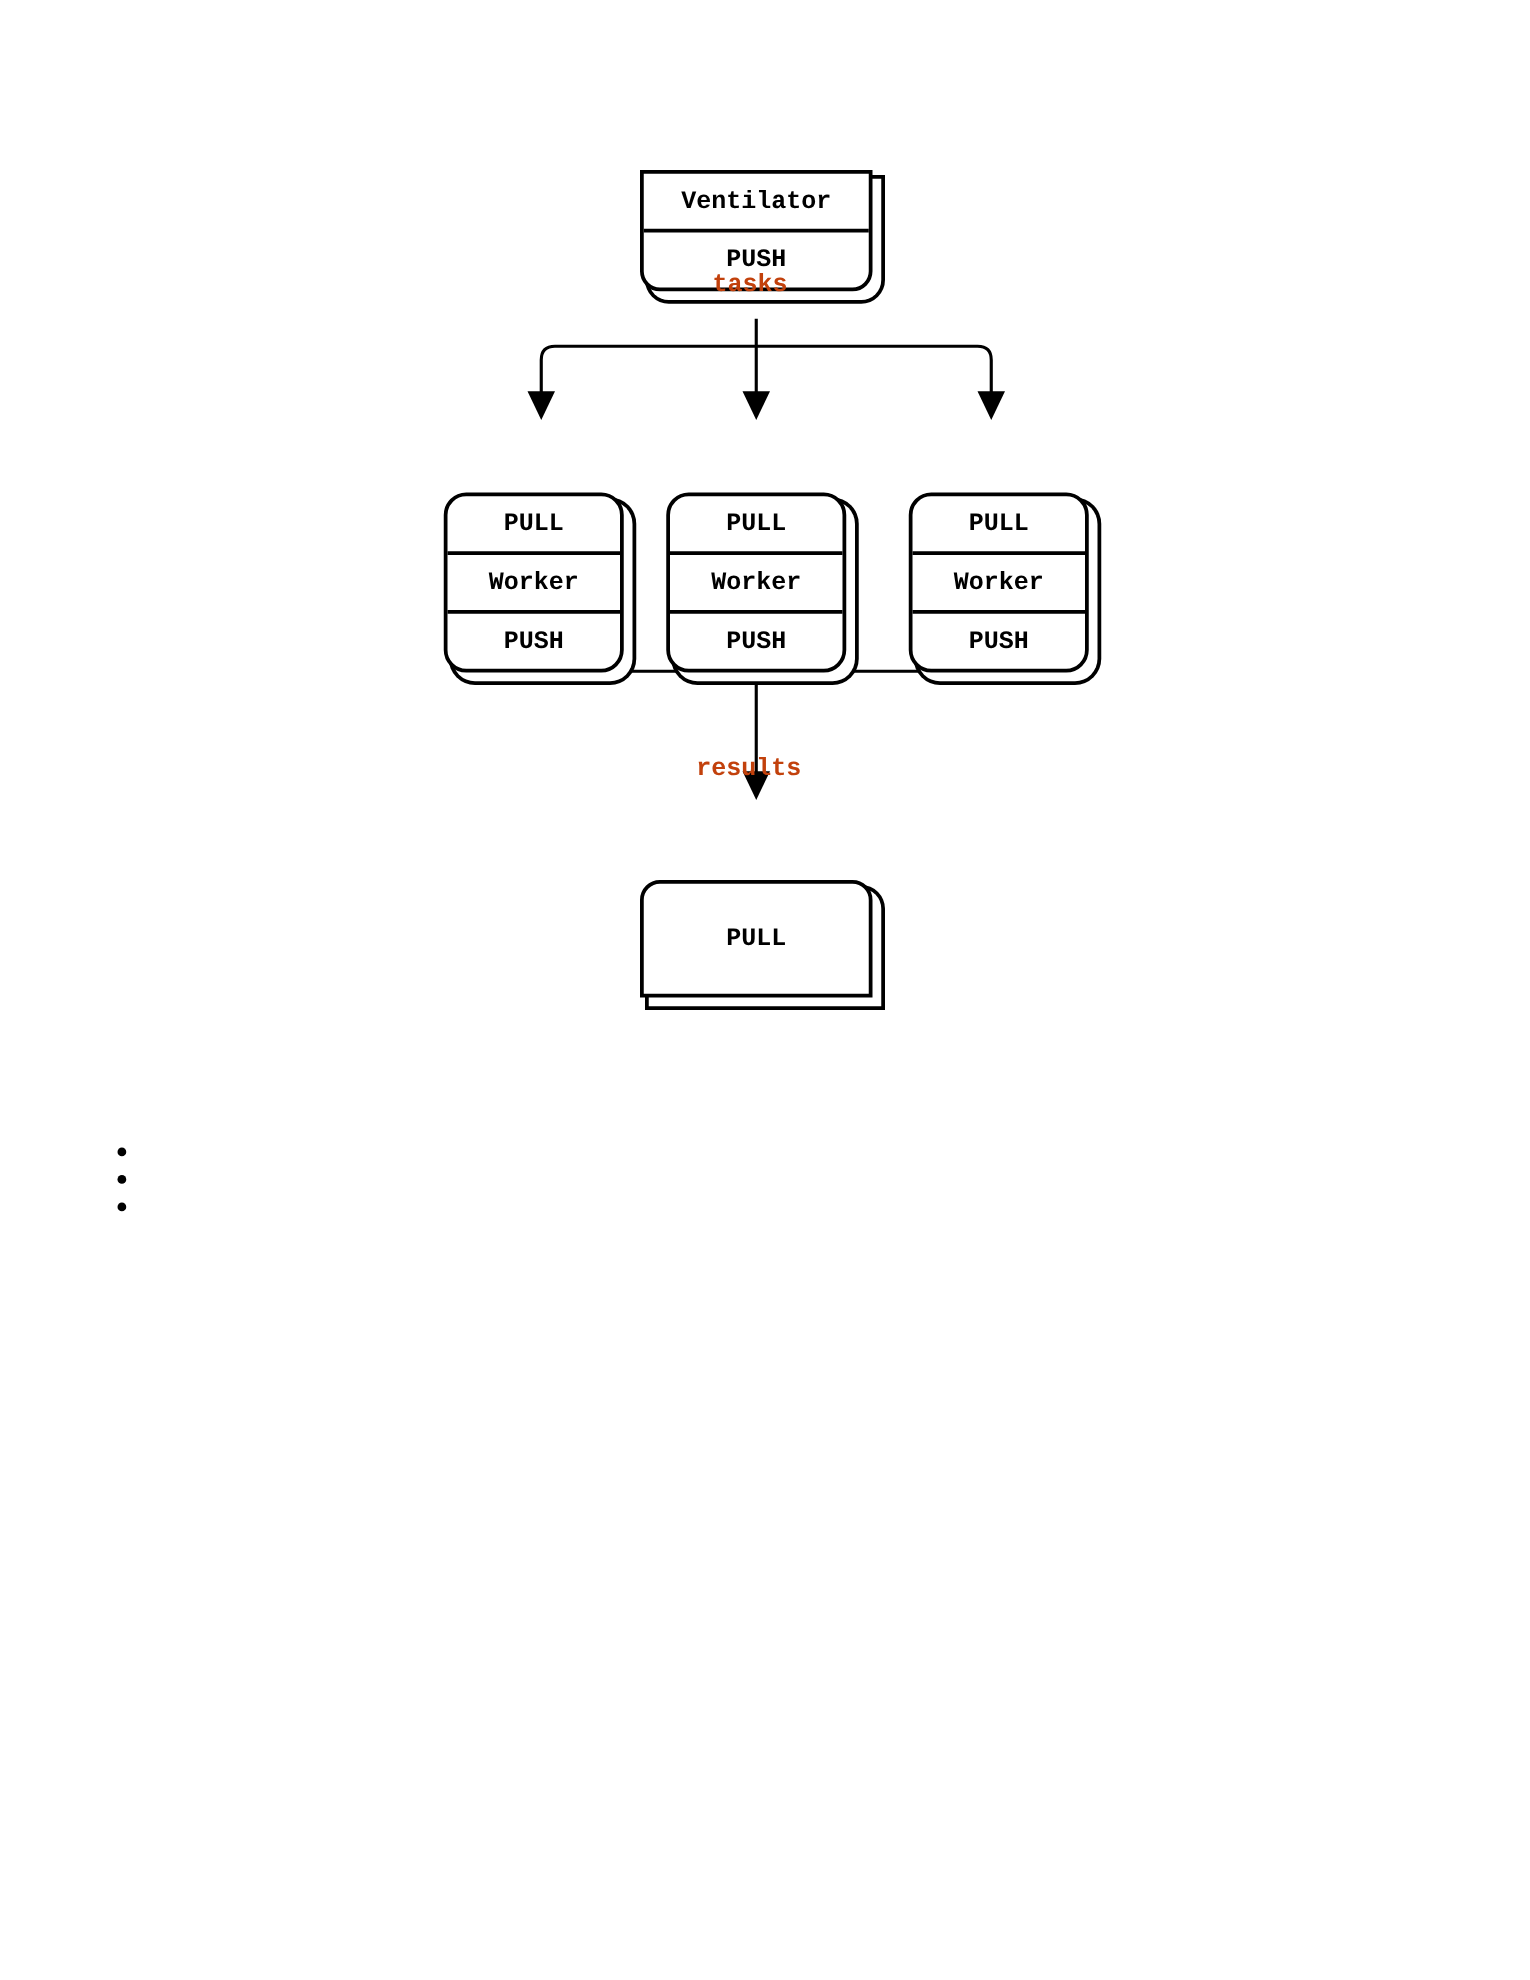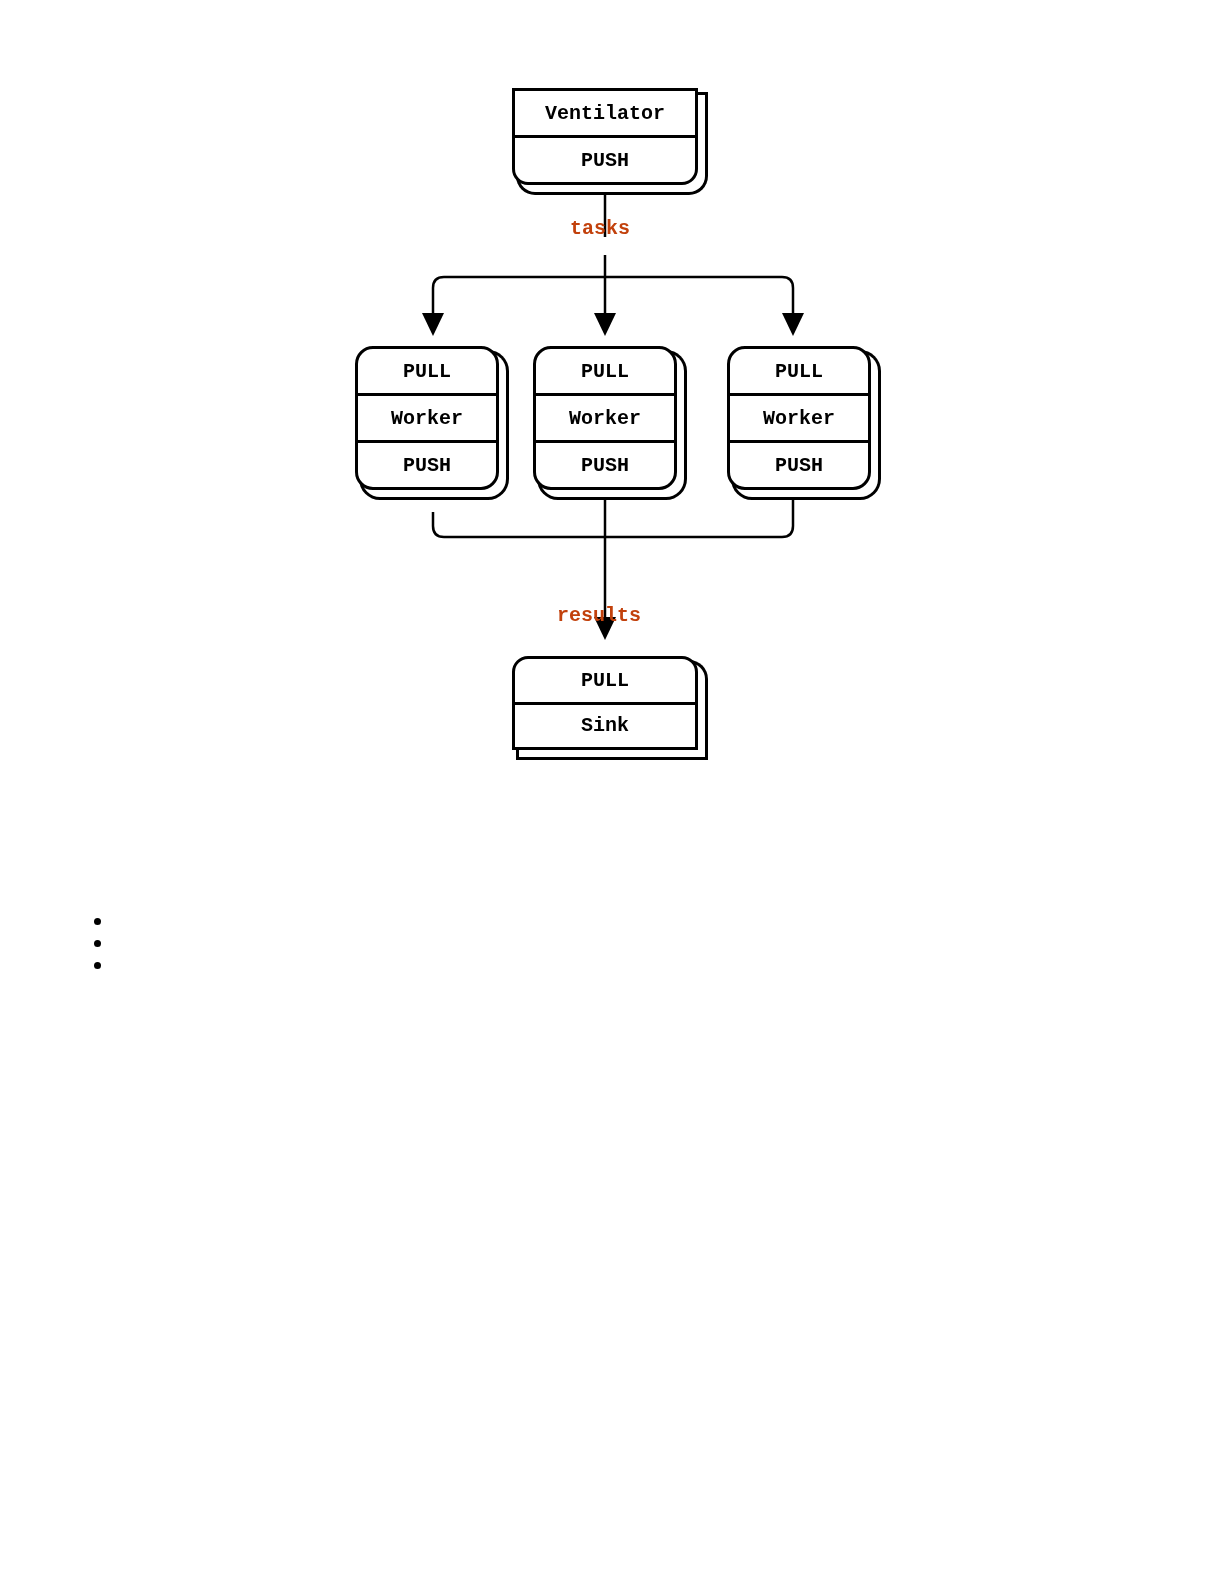--- a/index.html
+++ b/index.html
@@ -34,20 +34,21 @@
   .node {
     position: absolute;
     box-sizing: border-box;
     background: #ffffff;
     border: 3px solid #000000;
     z-index: 2;
     display: flex;
     flex-direction: column;
     
     box-shadow: 7px 7px 0 0 #ffffff, 7px 7px 0 3px #000000;
+    margin-top: 48px;
   }
   .node .row {
     flex: 1;
     display: flex;
     align-items: center;
     justify-content: center;
     font-size: 20px;
     font-weight: 700;
     color: #000000;
     white-space: pre;
@@ -145,21 +146,20 @@
     <div class="node node-worker-3">
       <div class="row">PULL</div>
       <div class="row">Worker</div>
       <div class="row">PUSH</div>
     </div>
 
     <div class="edge-label label-results">results</div>
 
     <div class="node node-sink">
       <div class="row">PULL</div>
-      <div class="row">Sink</div>
     </div>
 
   </div>
 
   <div class="bullet-list">
     <div class="bullet-item">
       <span class="bullet-dot"></span>
       <span class="bullet-text"></span>
     </div>
     <div class="bullet-item">

